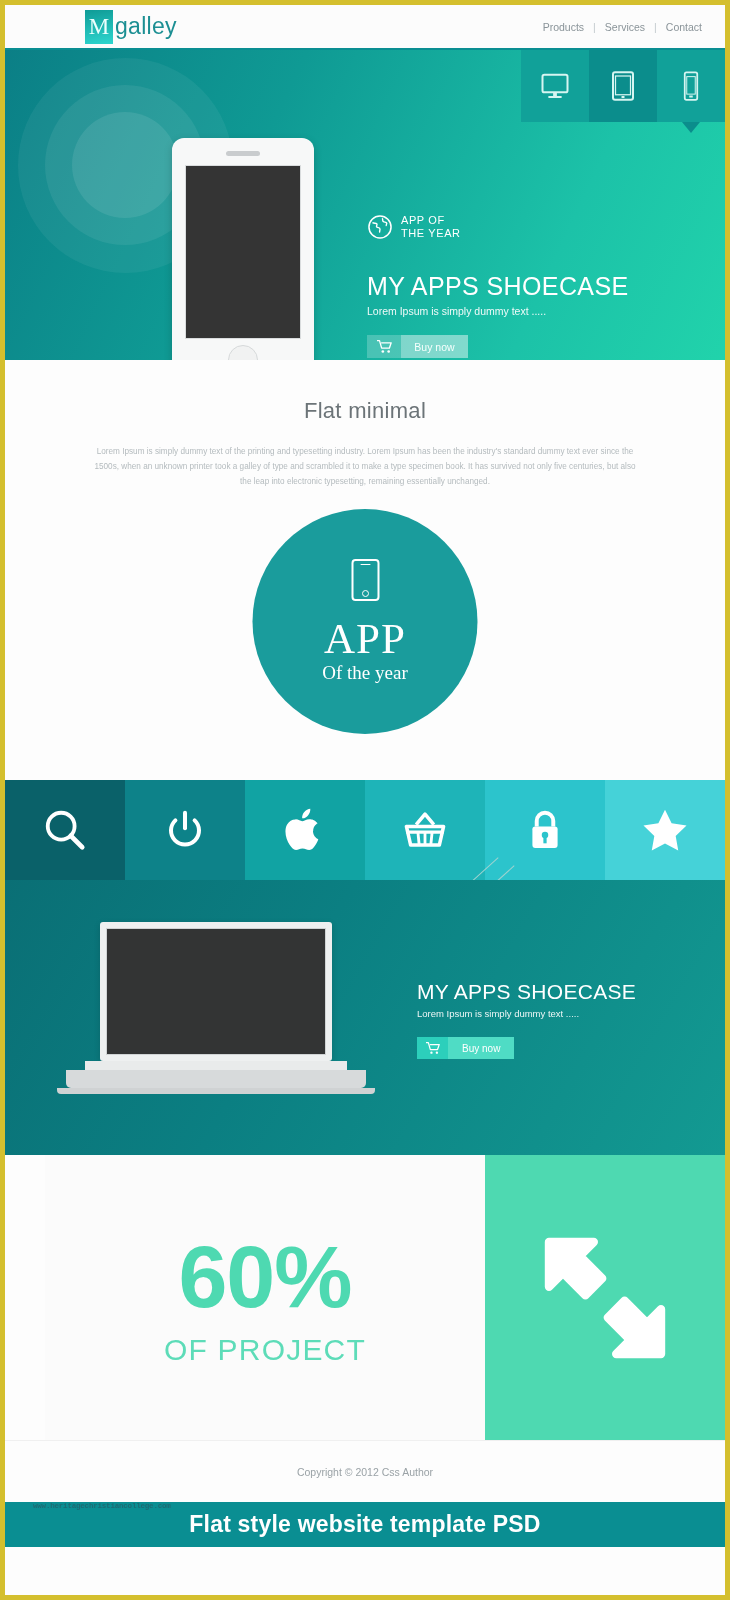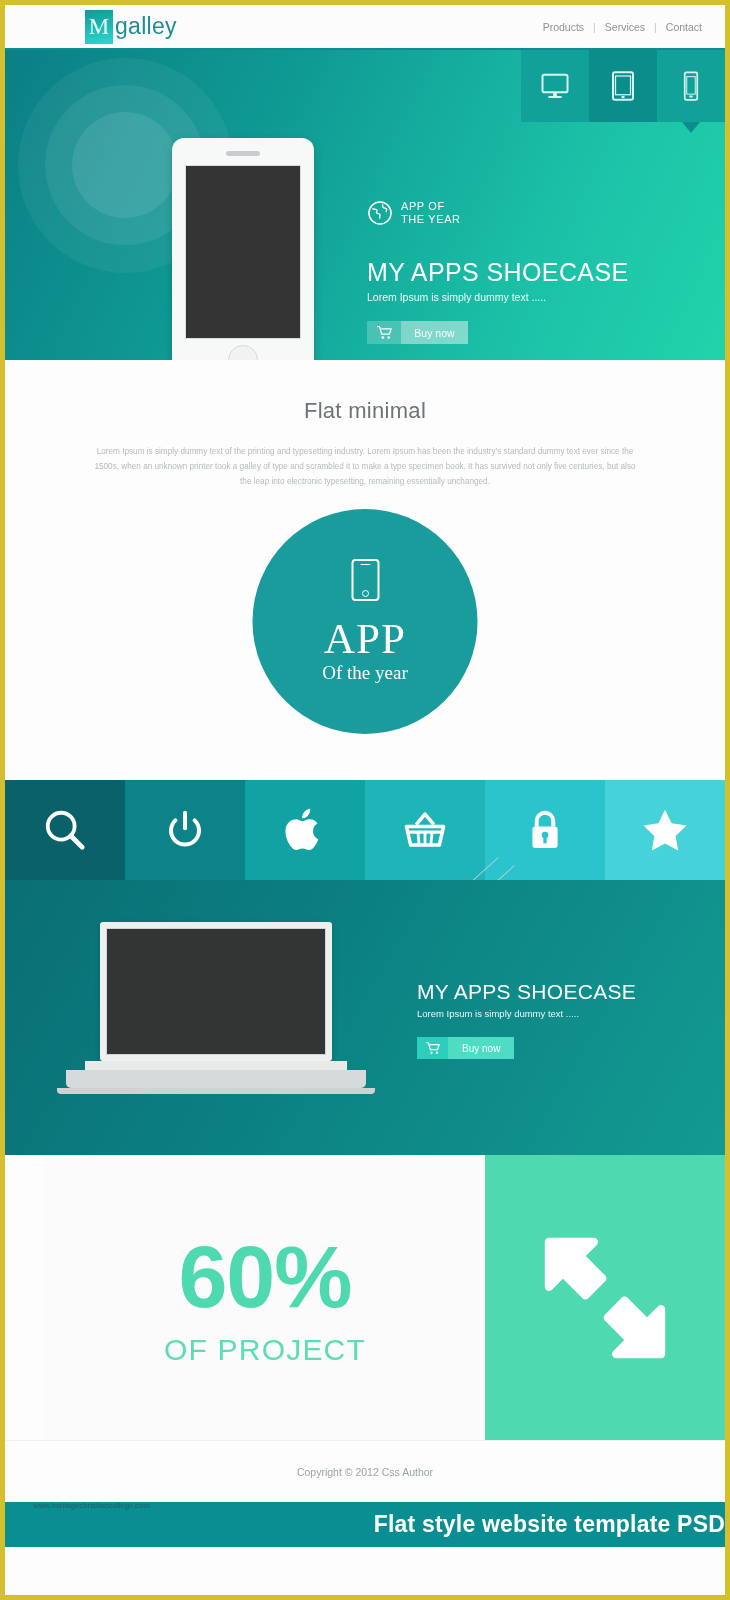--- a/index.html
+++ b/index.html
@@ -88,21 +88,21 @@
   .dev-tab.a { background:#11a199; }
   .dev-tab.b { background:#0b8d8c; }
   .dev-tab.c { background:#11a199; position:relative; }
   .dev-pointer {
     position:absolute; left:50%; transform:translateX(-50%); top:72px;
     width:0; height:0; border-left:9px solid transparent; border-right:9px solid transparent;
     border-top:11px solid #0b8d8c;
   }
 
   
-  .hero-copy { position:absolute; left:362px; top:150px; color:#fff; }
+  .hero-copy { position:absolute; left:362px; top:164px; color:#fff; }
   .aoty { display:flex; align-items:center; margin-bottom:32px; }
   .aoty-text { font-size:11px; line-height:13px; letter-spacing:.6px; margin-left:8px; }
   .hero-title { font-size:25px; font-weight:300; letter-spacing:.4px; }
   .hero-sub { font-size:10.5px; margin-top:4px; opacity:.93; }
   .buy-row { display:flex; margin-top:18px; }
   .buy-cart {
     width:34px; height:23px; background:rgba(255,255,255,.22);
     display:flex; align-items:center; justify-content:center;
   }
   .buy-label {
@@ -188,22 +188,23 @@
   .stat-right { flex:1; background:#4ed9b1; display:flex; align-items:center; justify-content:center; }
 
   
   .footer { height:62px; background:#fdfdfd; display:flex; align-items:center; justify-content:center;
      border-top:1px solid #f0f0f0; position:relative; }
   .footer-text { font-size:10.5px; color:#9aa2a6; }
   .watermark {
     position:absolute; left:28px; bottom:-8px;
     font-size:7.5px; color:#1d6b74; font-weight:bold; letter-spacing:-.2px;
     white-space:nowrap;
-  }
-  .banner { height:45px; background:#0a8e92; display:flex; align-items:center; justify-content:flex-end; }
+    font-family:Liberation Mono, monospace;
+  }
+  .banner { height:45px; background:#0a8e92; display:flex; align-items:center; justify-content:center; }
   .banner-text { color:#fff; font-size:23px; font-weight:bold; letter-spacing:.2px; }
 </style>
 </head>
 <body>
 
 <div class="page">
 <div class="inner">
 
   <div class="header">
     <div class="logo">

